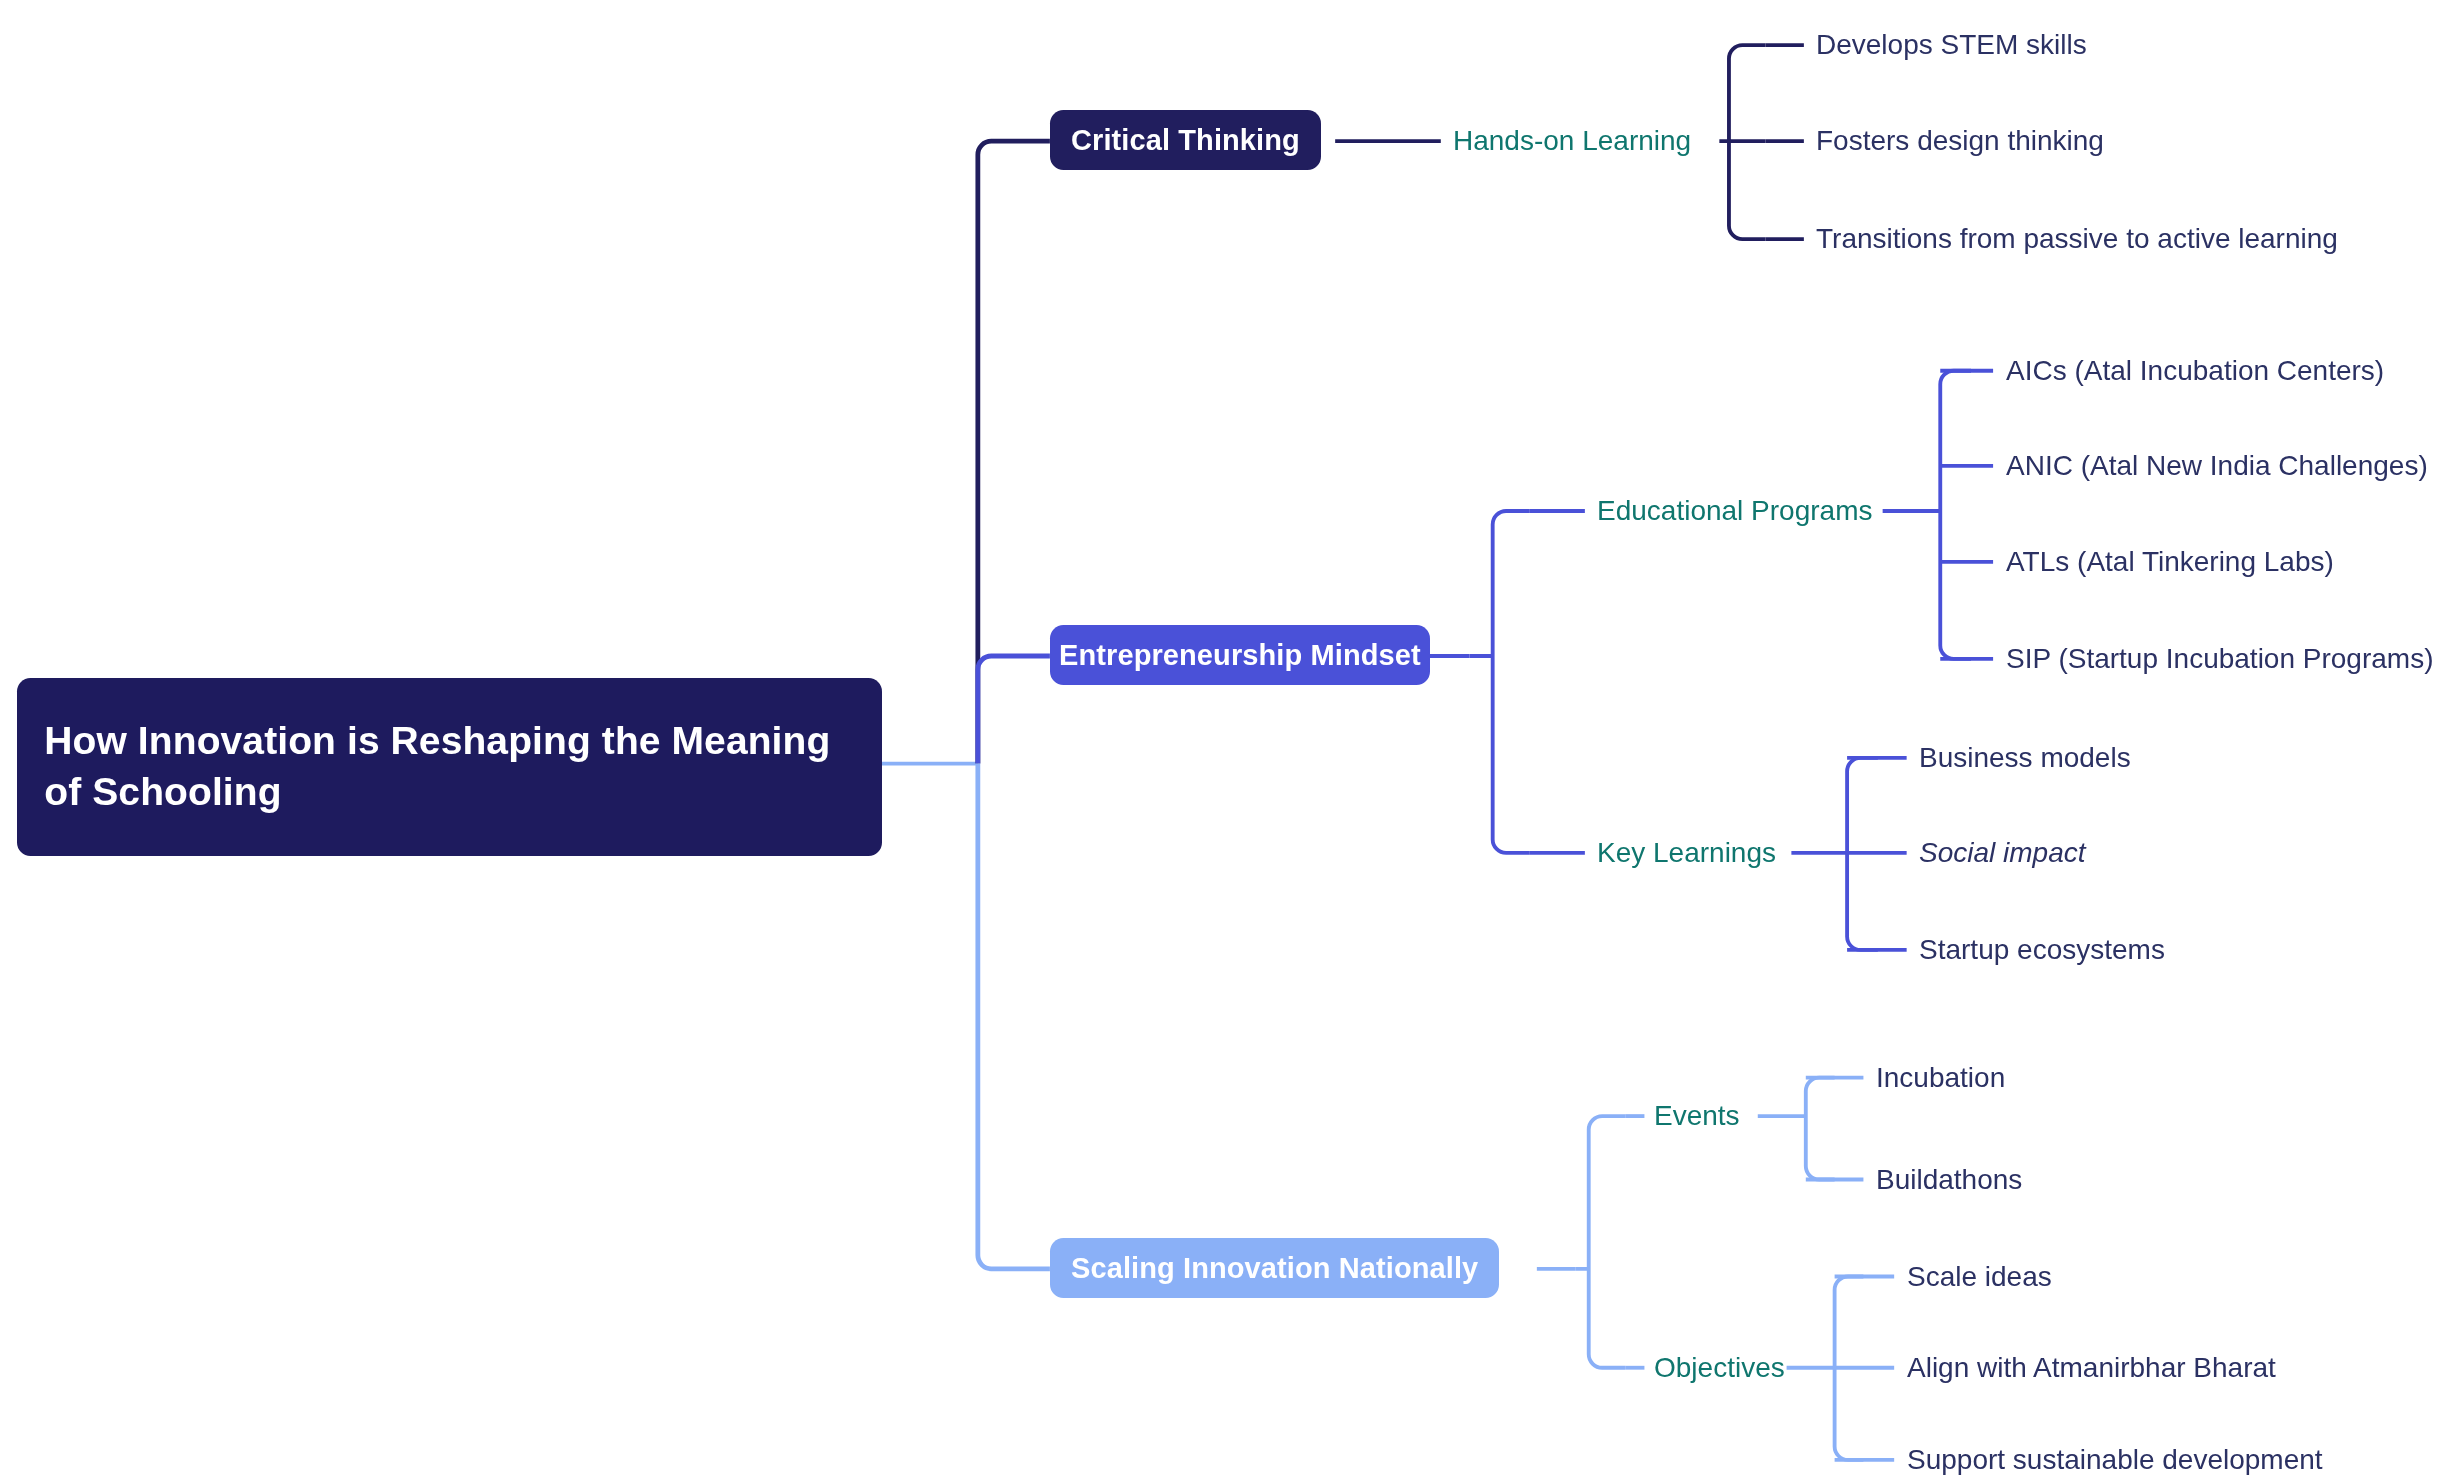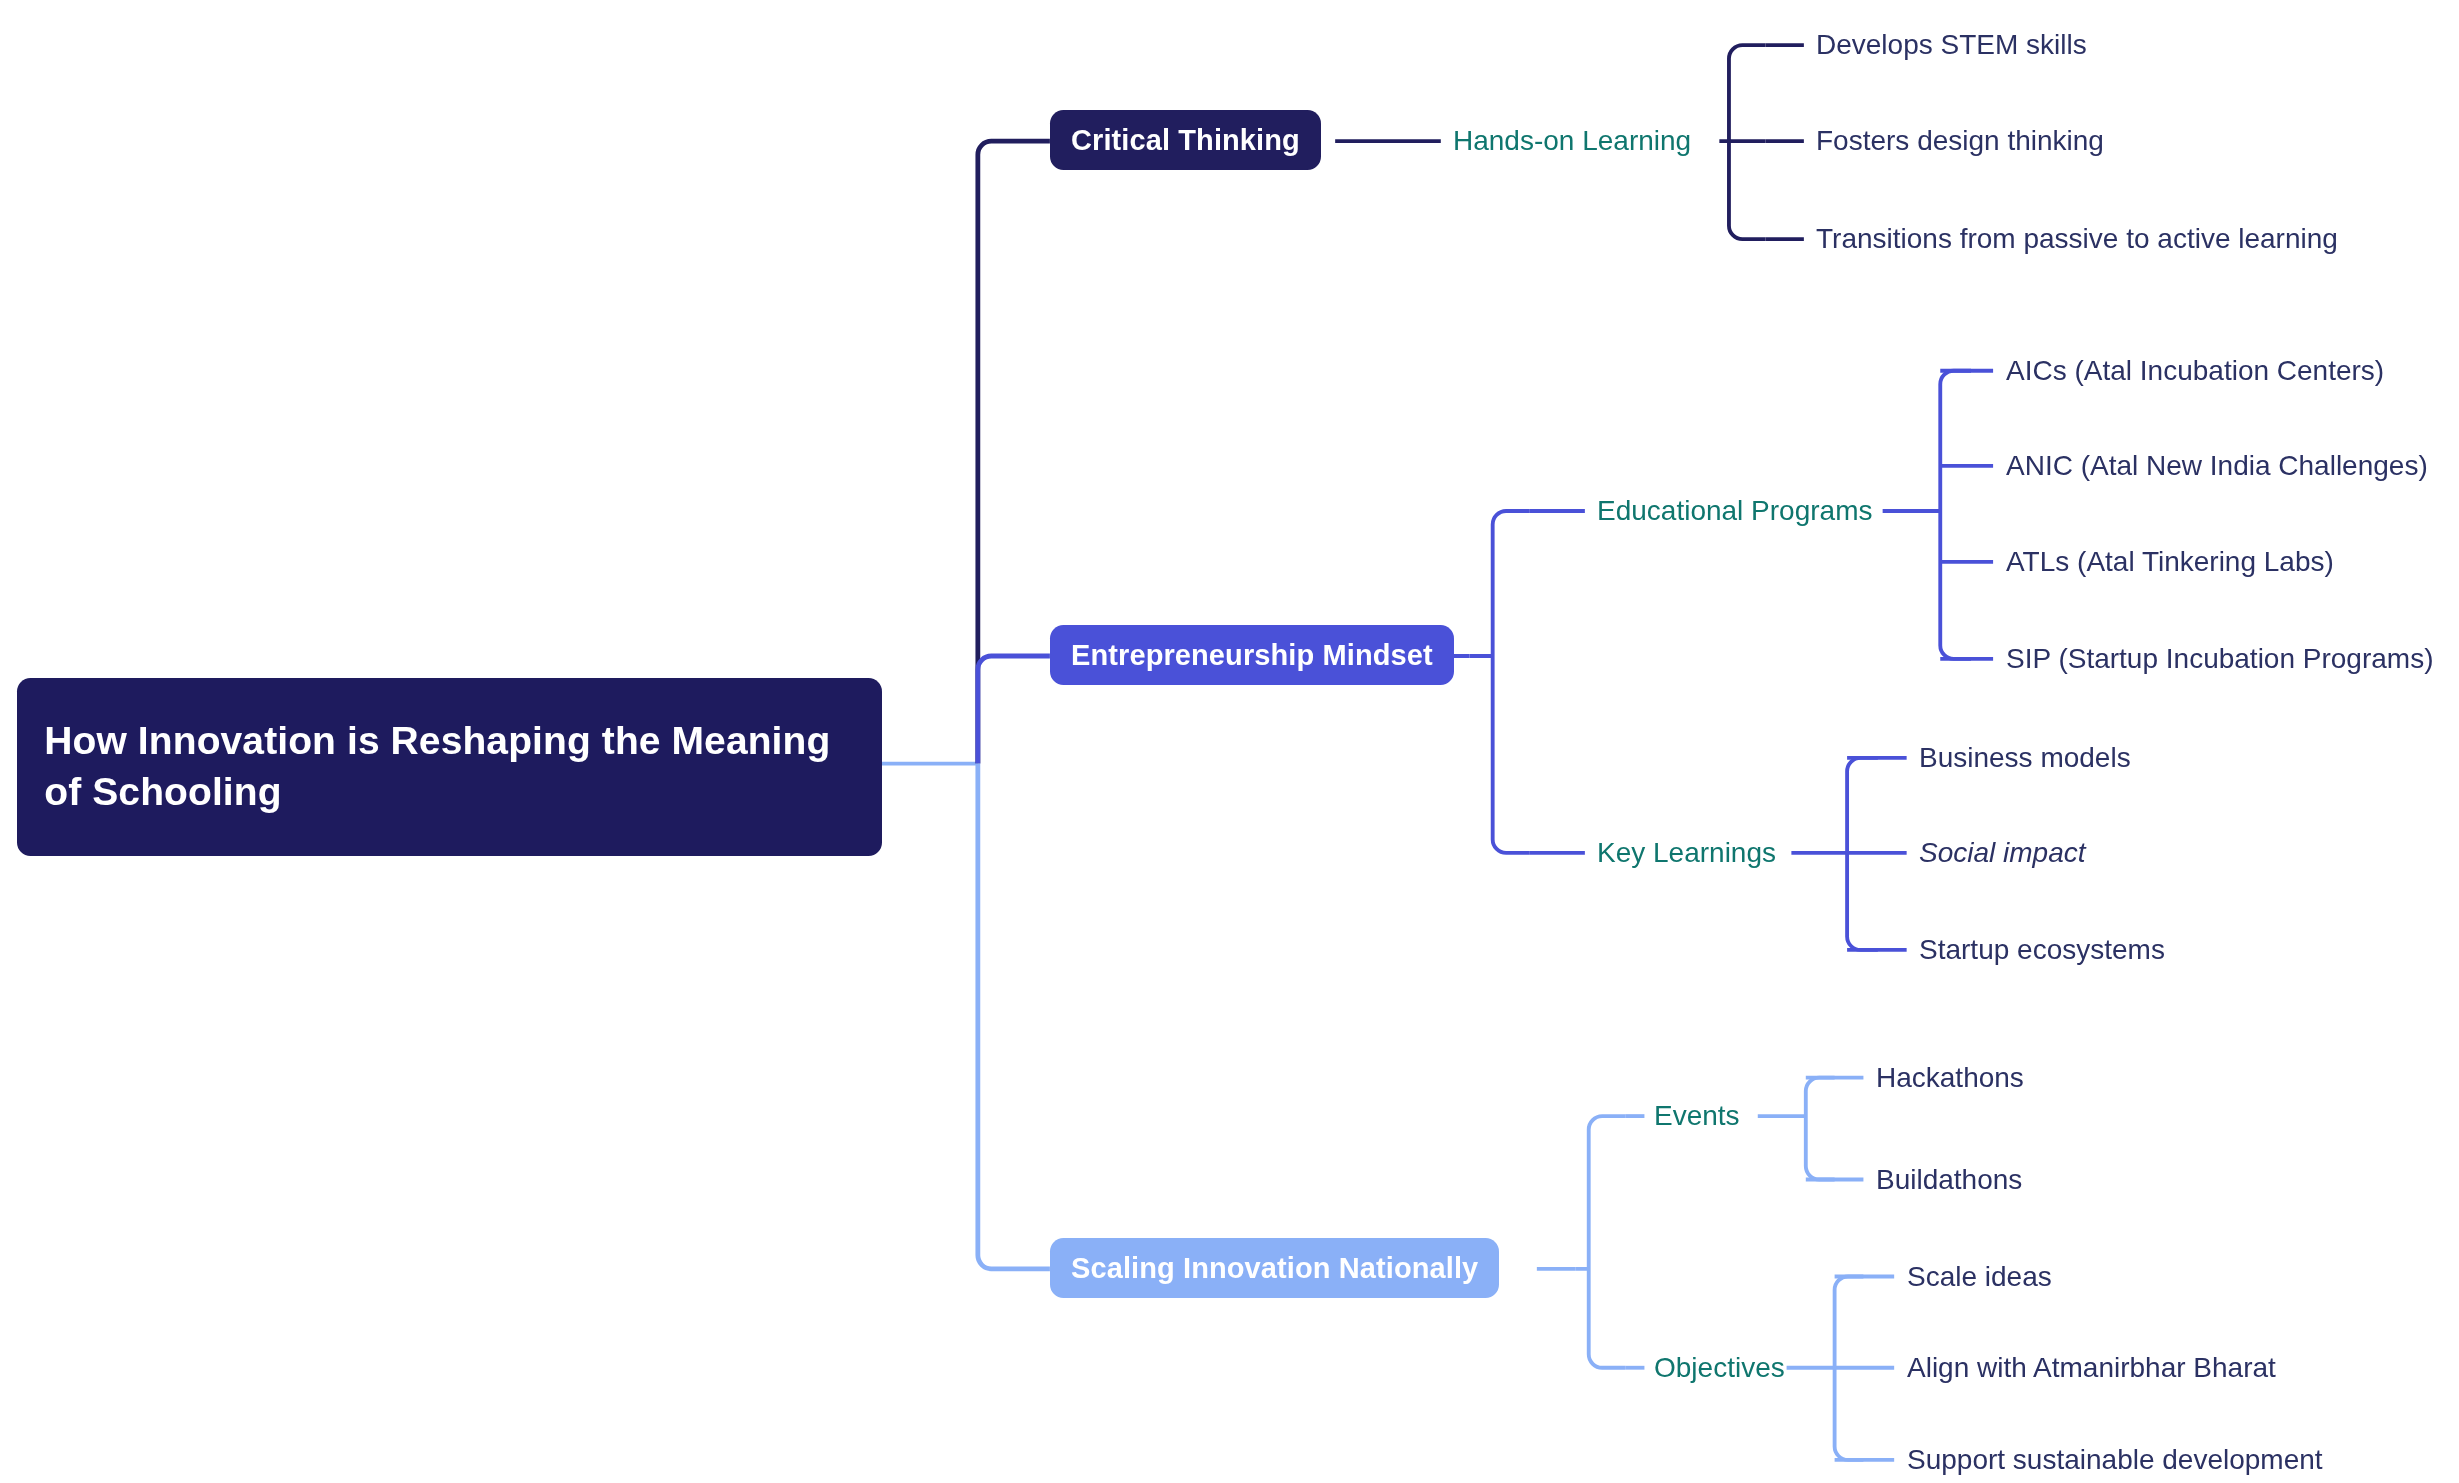--- a/index.html
+++ b/index.html
@@ -59,21 +59,21 @@
     padding: 0 21px;
     font-size: 29px;
   }
 
   #node-entrepreneurship-mindset {
     left: 1050px;
     top: 625px;
     height: 60px;
     border-radius: 13.4px;
     background: #4a51d8;
-    padding: 0 21px;
+    padding: 0 9px;
     font-size: 29px;
   }
 
   #node-scaling-innovation {
     left: 1050px;
     top: 1238px;
     height: 60px;
     border-radius: 13.4px;
     background: #8ab0f7;
     padding: 0 21px;
@@ -187,21 +187,21 @@
   <div class="text-label lvl2" style="left:1597px; top:853px;">Key Learnings</div>
 
   <div class="text-label leaf" style="left:1919px; top:758px;">Business models</div>
 
   <div class="text-label leaf" style="left:1919px; top:853px;font-style:italic;">Social impact</div>
 
   <div class="text-label leaf" style="left:1919px; top:950px;">Startup ecosystems</div>
 
   <div class="text-label lvl2" style="left:1654px; top:1116px;">Events</div>
 
-  <div class="text-label leaf" style="left:1876px; top:1078px;">Hackathons</div>
+  <div class="text-label leaf" style="left:1876px; top:1078px;">Incubation</div>
 
   <div class="text-label leaf" style="left:1876px; top:1180px;">Buildathons</div>
 
   <div class="text-label lvl2" style="left:1654px; top:1368px;">Objectives</div>
 
   <div class="text-label leaf" style="left:1907px; top:1277px;">Scale ideas</div>
 
   <div class="text-label leaf" style="left:1907px; top:1368px;">Align with Atmanirbhar Bharat</div>
 
   <div class="text-label leaf" style="left:1907px; top:1460px;">Support sustainable development</div>

